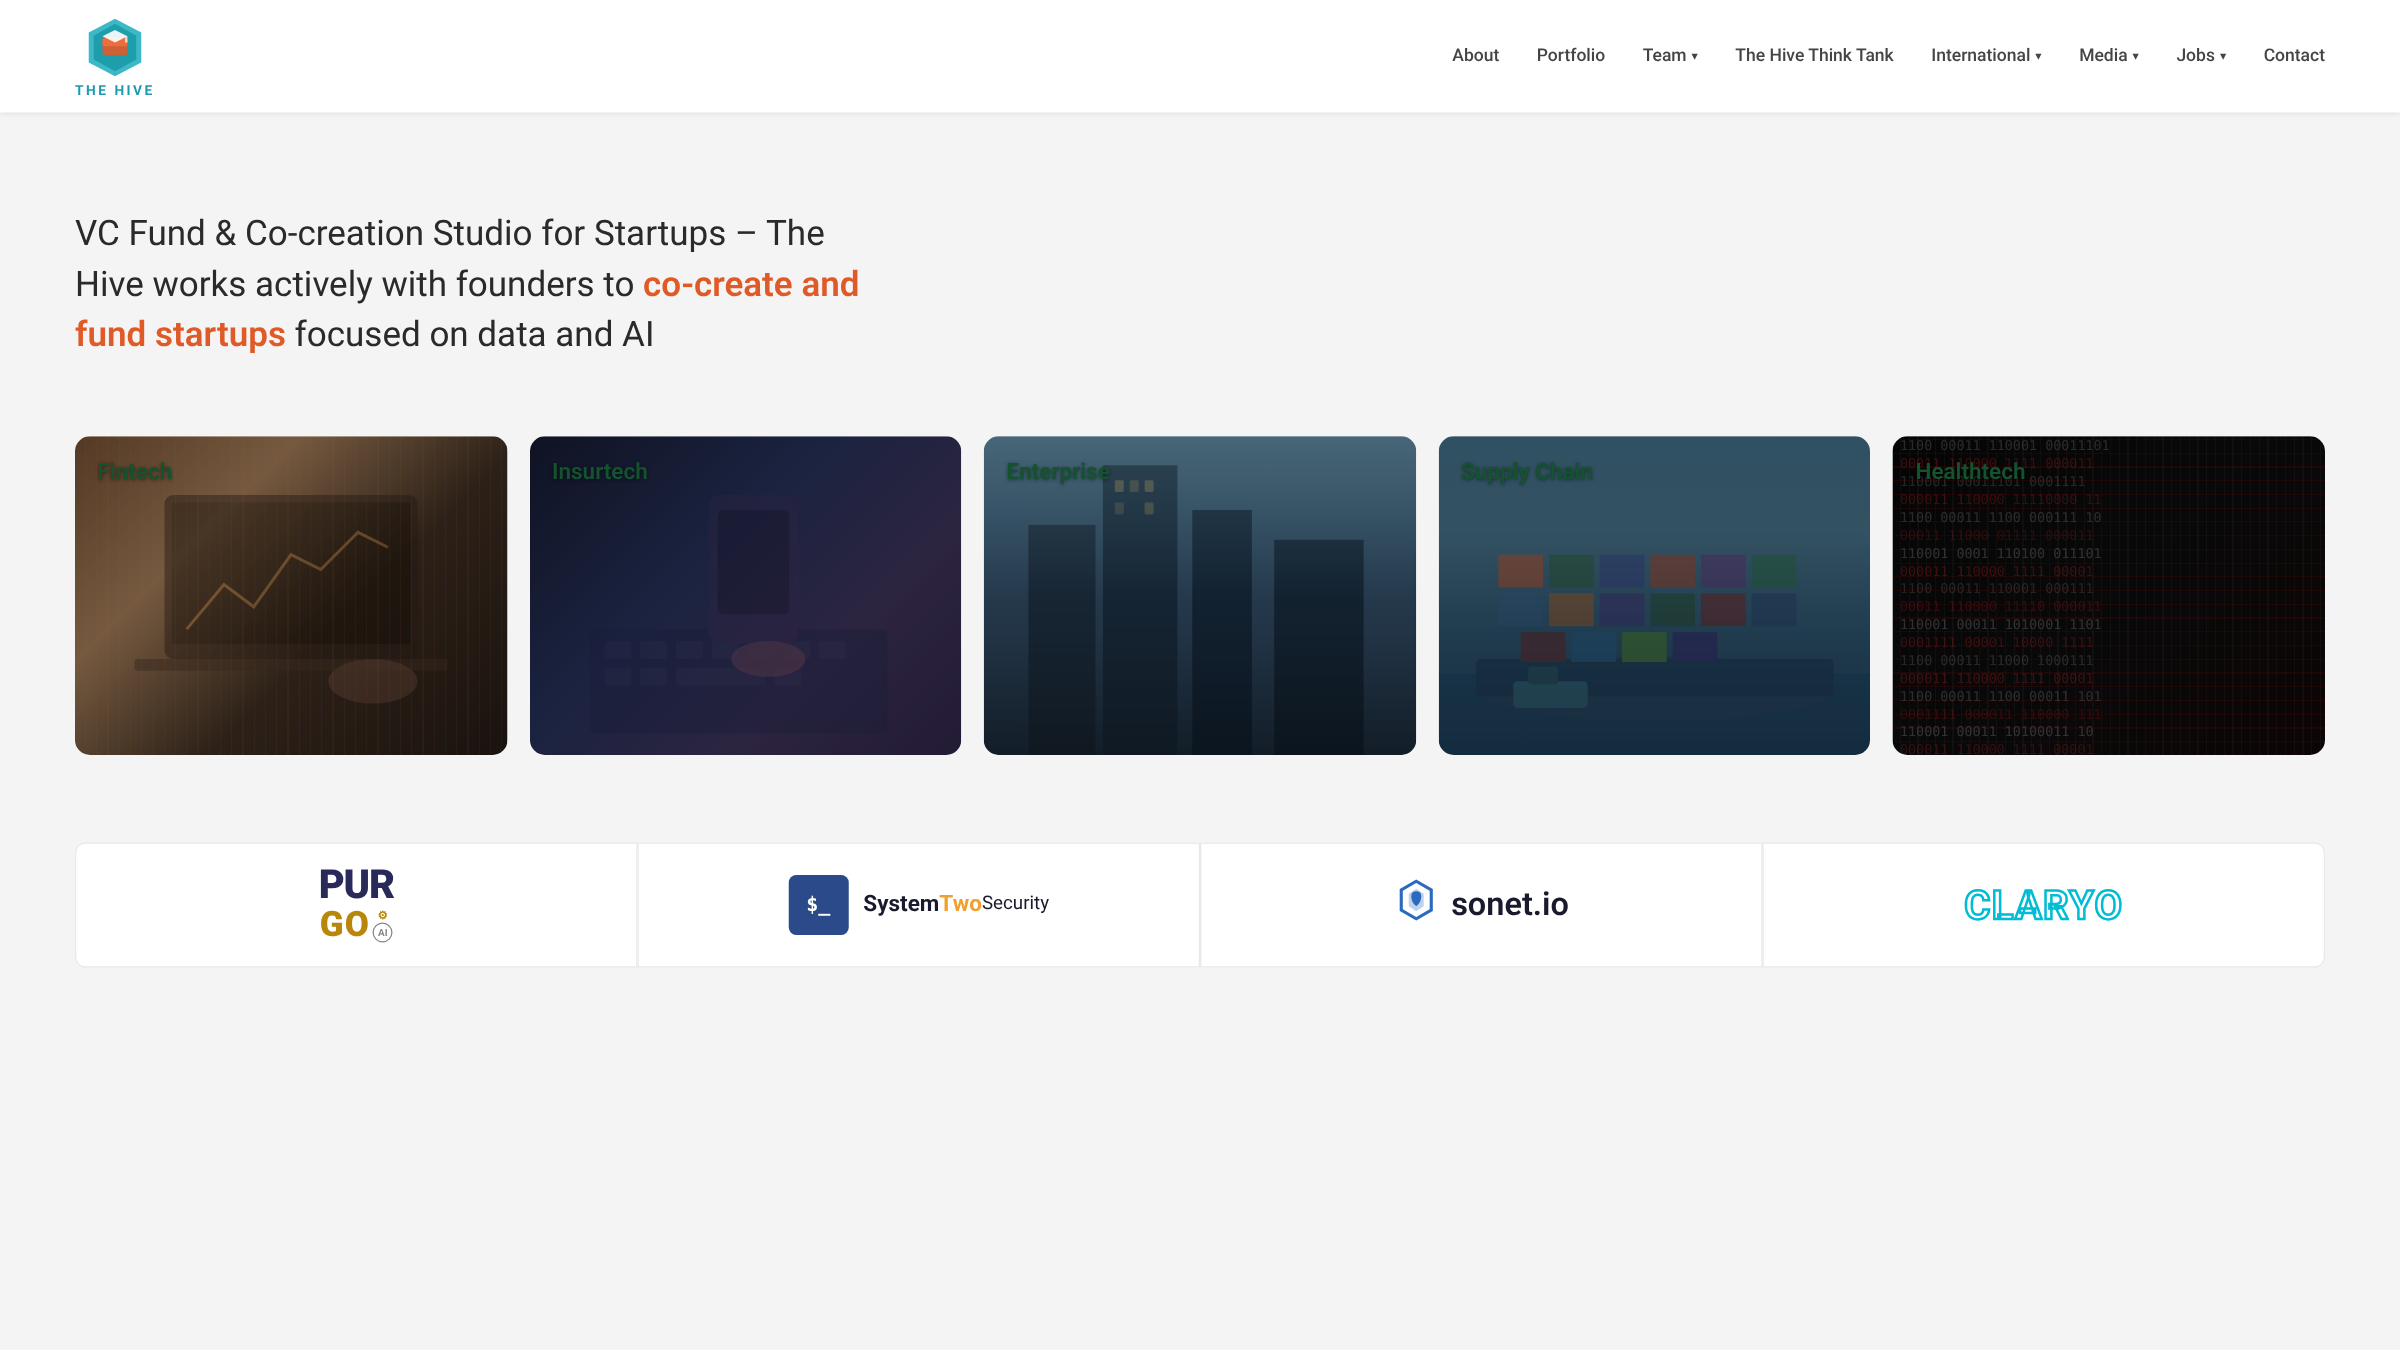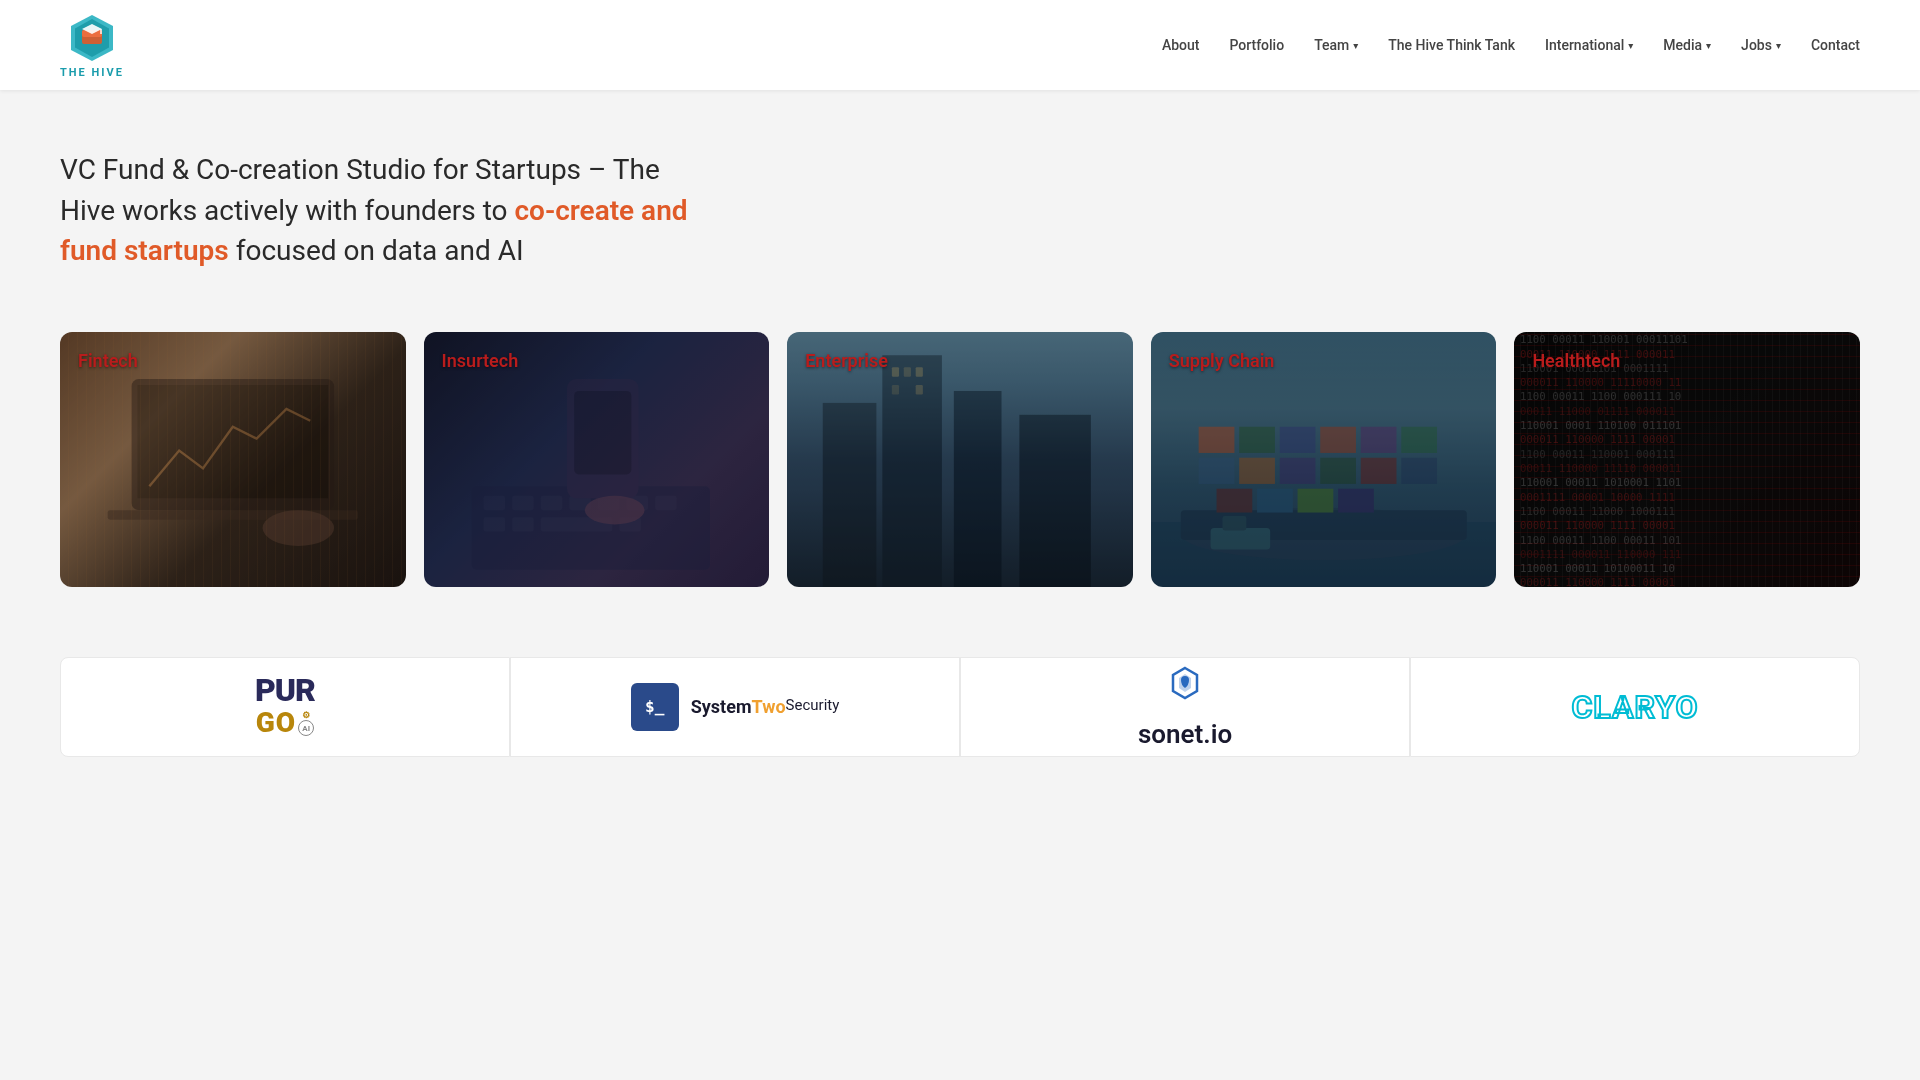--- a/index.html
+++ b/index.html
@@ -45,20 +45,21 @@
       background: #f4f4f4;
       padding: 60px 60px 40px 60px;
       max-width: 1920px;
     }
     .hero-text {
       max-width: 650px;
       font-size: 28px;
       line-height: 1.45;
       color: #2a2a2a;
       font-weight: 400;
+      margin-top: 17px;
     }
     .hero-text .highlight {
       color: #e05a28;
       font-weight: 600;
     }
 
     
     .cards-section {
       padding: 20px 60px 50px 60px;
       display: flex;
@@ -115,21 +116,21 @@
       inset: 0;
       background:
         repeating-linear-gradient(0deg, transparent 0px, transparent 10px, rgba(255,0,0,0.15) 10px, rgba(255,0,0,0.15) 11px),
         repeating-linear-gradient(90deg, transparent 0px, transparent 6px, rgba(255,255,255,0.05) 6px, rgba(255,255,255,0.05) 7px);
     }
 
     .card-label {
       position: absolute;
       top: 18px;
       left: 18px;
-      color: #b91c1c;
+      color: #14532d;
       font-size: 18px;
       font-weight: 600;
       text-shadow: 0 1px 3px rgba(0,0,0,0.5);
       z-index: 2;
     }
 
     
     .portfolio-section {
       padding: 20px 60px 40px 60px;
     }
@@ -171,21 +172,21 @@
       border-radius: 6px;
       display: flex; align-items: center; justify-content: center;
       color: #fff; font-size: 16px; font-family: monospace; font-weight: 700;
     }
     .systemtwo-text { display: flex; flex-direction: row; }
     .systemtwo-name { font-size: 18px; font-weight: 700; color: #1a1a2e; }
     .systemtwo-name span { color: #f0a030; }
     .systemtwo-sub { font-size: 15px; font-weight: 400; color: #1a1a2e; }
 
     
-    .sonet-logo { display: flex; align-items: center; gap: 10px; flex-direction: column; }
+    .sonet-logo { display: flex; align-items: center; gap: 10px; }
     .sonet-icon {
       color: #2a6abf;
       font-size: 32px;
     }
     .sonet-text { font-size: 26px; font-weight: 600; color: #1a1a2e; }
 
     
     .claryo-text {
       font-size: 32px;
       font-weight: 700;

